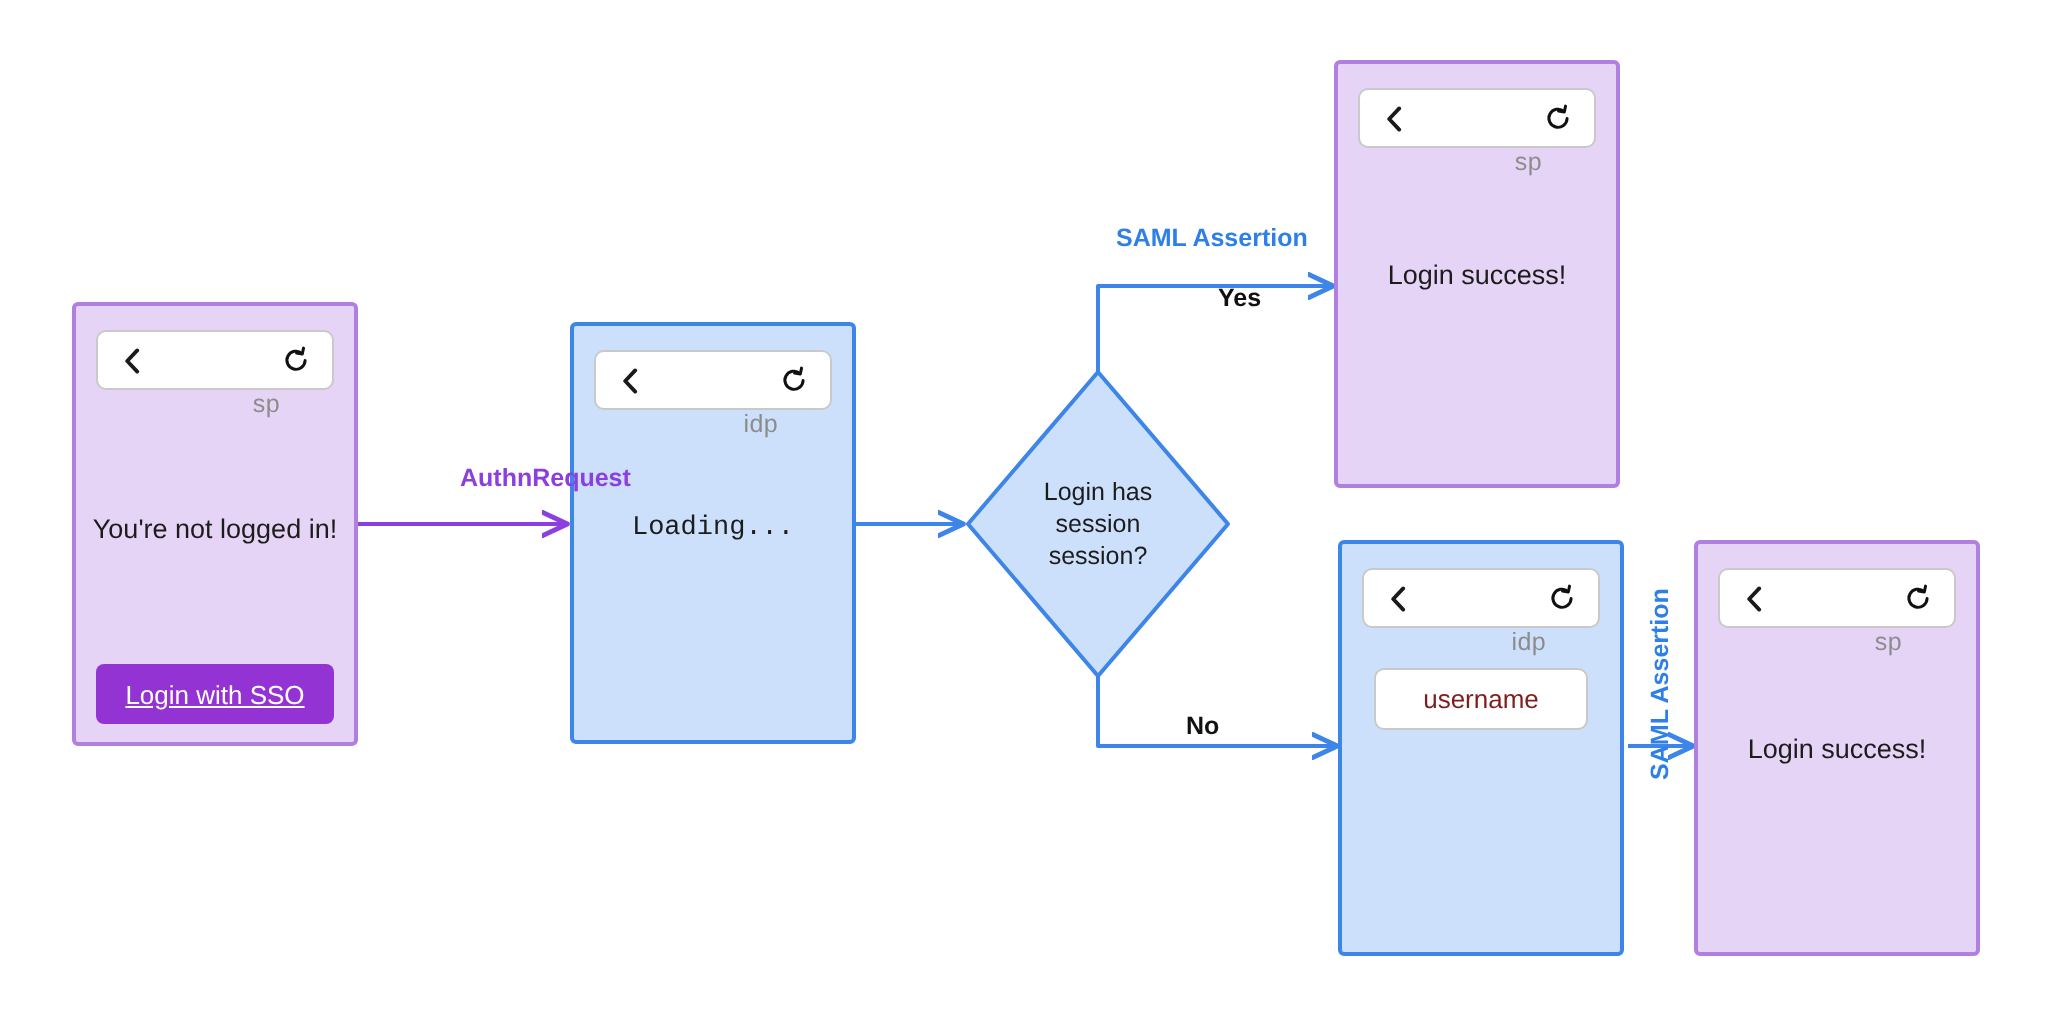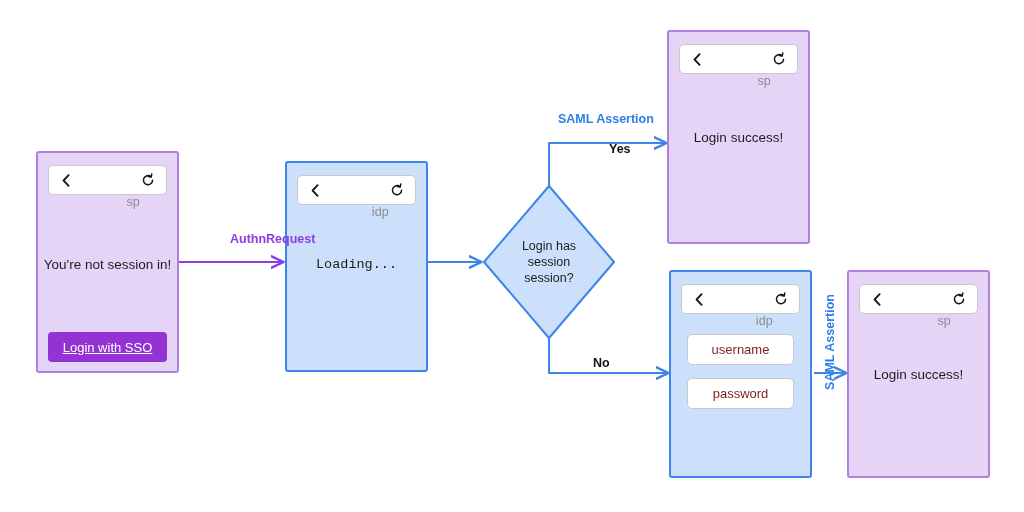--- a/index.html
+++ b/index.html
@@ -183,21 +183,21 @@
         </svg>
       </span>
       <span class="url">sp</span>
       <span class="reload">
         <svg width="14" height="14" viewBox="0 0 16 16" aria-hidden="true">
           <path d="M13.2 8.3 A5.2 5.2 0 1 1 11.4 4.2" fill="none" stroke="currentColor" stroke-width="1.7" stroke-linecap="round"></path>
           <path d="M12.3 1.2 L11.6 4.6 L8.3 4.0" fill="none" stroke="currentColor" stroke-width="1.7" stroke-linecap="round" stroke-linejoin="round"></path>
         </svg>
       </span>
     </div>
-    <div class="panel-text" style="top:104px;">You're not session in!</div>
+    <div class="panel-text" style="top:104px;">You're not logged in!</div>
     <div class="btn sso" style="top:179px;">Login with SSO</div>
   </div>
 
   <div class="panel blue" style="left:285px; top:161px; width:143px; height:211px;">
     <div class="chrome">
       <span class="back">
         <svg width="8" height="13" viewBox="0 0 8 13" aria-hidden="true">
           <path d="M6.6 1.2 L1.6 6.5 L6.6 11.8" fill="none" stroke="currentColor" stroke-width="1.9" stroke-linecap="round" stroke-linejoin="round"></path>
         </svg>
       </span>
@@ -239,21 +239,20 @@
       </span>
       <span class="url">idp</span>
       <span class="reload">
         <svg width="14" height="14" viewBox="0 0 16 16" aria-hidden="true">
           <path d="M13.2 8.3 A5.2 5.2 0 1 1 11.4 4.2" fill="none" stroke="currentColor" stroke-width="1.7" stroke-linecap="round"></path>
           <path d="M12.3 1.2 L11.6 4.6 L8.3 4.0" fill="none" stroke="currentColor" stroke-width="1.7" stroke-linecap="round" stroke-linejoin="round"></path>
         </svg>
       </span>
     </div>
     <div class="field" style="top:62px;">username</div>
-    <div class="field" style="top:106px;">password</div>
   </div>
 
   <div class="panel purple" style="left:847px; top:270px; width:143px; height:208px;">
     <div class="chrome">
       <span class="back">
         <svg width="8" height="13" viewBox="0 0 8 13" aria-hidden="true">
           <path d="M6.6 1.2 L1.6 6.5 L6.6 11.8" fill="none" stroke="currentColor" stroke-width="1.9" stroke-linecap="round" stroke-linejoin="round"></path>
         </svg>
       </span>
       <span class="url">sp</span>

